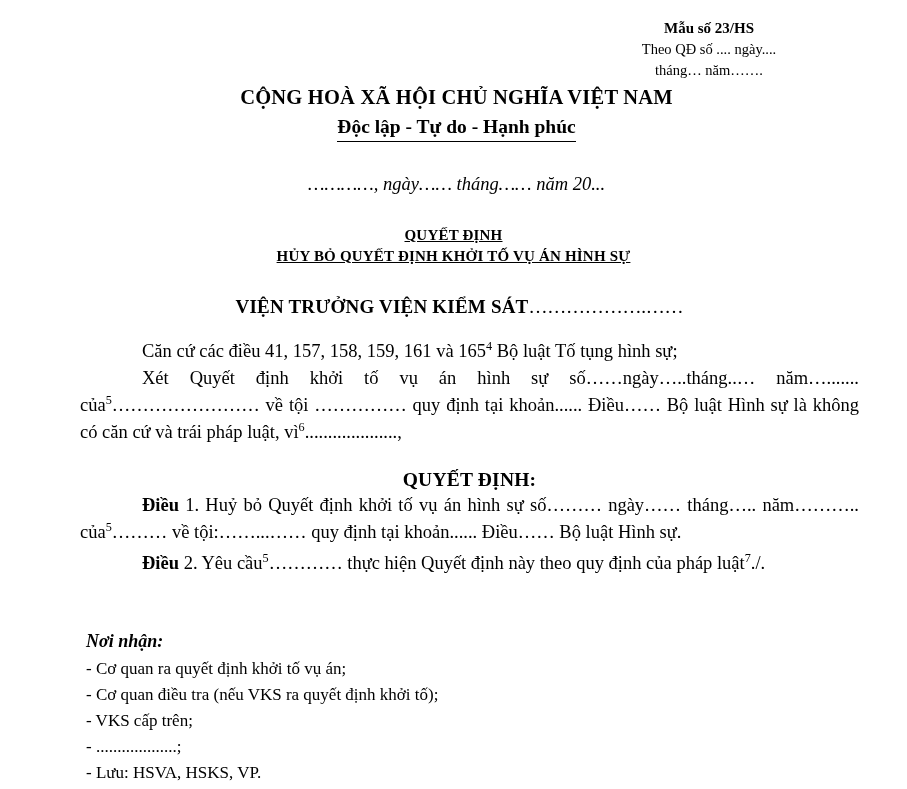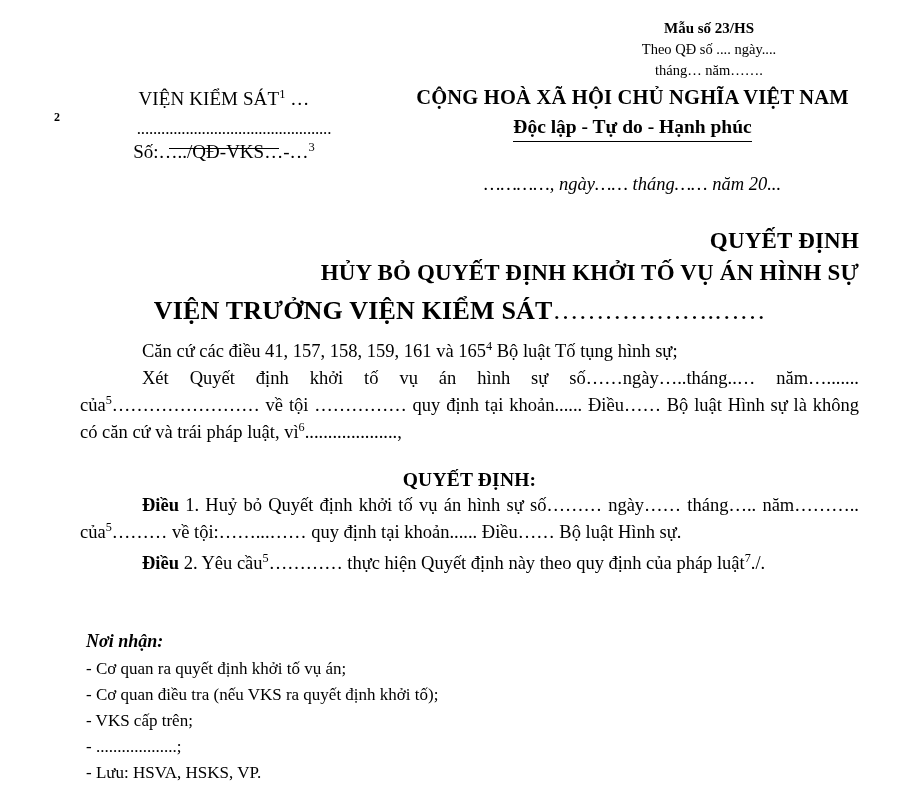--- a/index.html
+++ b/index.html
@@ -131,35 +131,36 @@
     margin-top: 30px;
     white-space: nowrap;
   }
 
   
   .doc-title {
     position: absolute;
     top: 225px;
     left: 48px;
     right: 48px;
-    text-align: right;
-    font-weight: bold;
-    font-size: 23px;
+    text-align: center;
+    font-weight: bold;
+    font-size: 15px;
     line-height: 1.38;
+    text-decoration: underline;
   }
   .doc-title .t1 { display: block; letter-spacing: .2px; }
   .doc-title .t2 { display: block; letter-spacing: .2px; }
 
   .authority {
     position: absolute;
     top: 294px;
     left: 48px;
     right: 36px;
     text-align: center;
-    font-size: 26px;
+    font-size: 19px;
   }
   .authority .auth-name {
     font-weight: bold;
     letter-spacing: .2px;
   }
   .authority .auth-dots {
     font-weight: normal;
     letter-spacing: -0.2px;
   }
 
@@ -266,29 +267,20 @@
 <div class="page">
 
   <div class="form-code">
     <span class="code-title">Mẫu số 23/HS</span>
     <span class="code-sub">Theo QĐ số .... ngày....
 tháng… năm…….</span>
   </div>
 
   <div class="masthead">
 
-    <div class="masthead-left">
-      <div class="org-line"><span>VIỆN KIỂM SÁT</span><sup>1</sup><span> …</span></div>
-      <div class="dotted-row">
-        <span class="sup-mark">2</span>
-        <span class="dots">................................................</span>
-        <span class="rule-short"></span>
-      </div>
-      <div class="so-line"><span>Số:…../QĐ-VKS…-…</span><sup>3</sup></div>
-    </div>
 
     <div class="masthead-right">
       <div class="national-name">CỘNG HOÀ XÃ HỘI CHỦ NGHĨA VIỆT NAM</div>
       <div class="motto">Độc lập - Tự do - Hạnh phúc</div>
       <div class="date-line">…………, ngày…… tháng…… năm 20...</div>
     </div>
 
   </div>
 
   <div class="doc-title">

